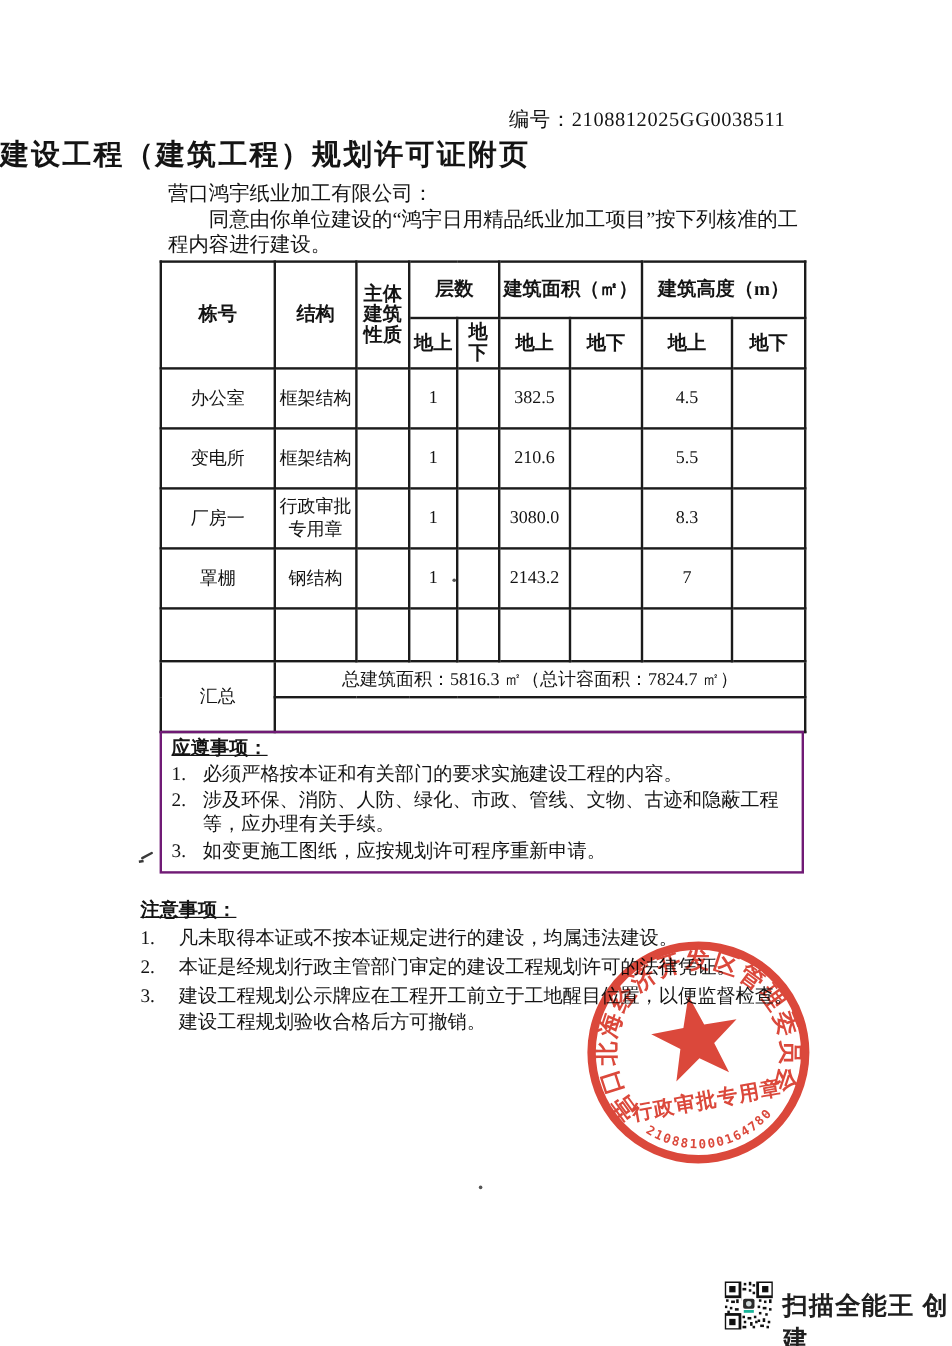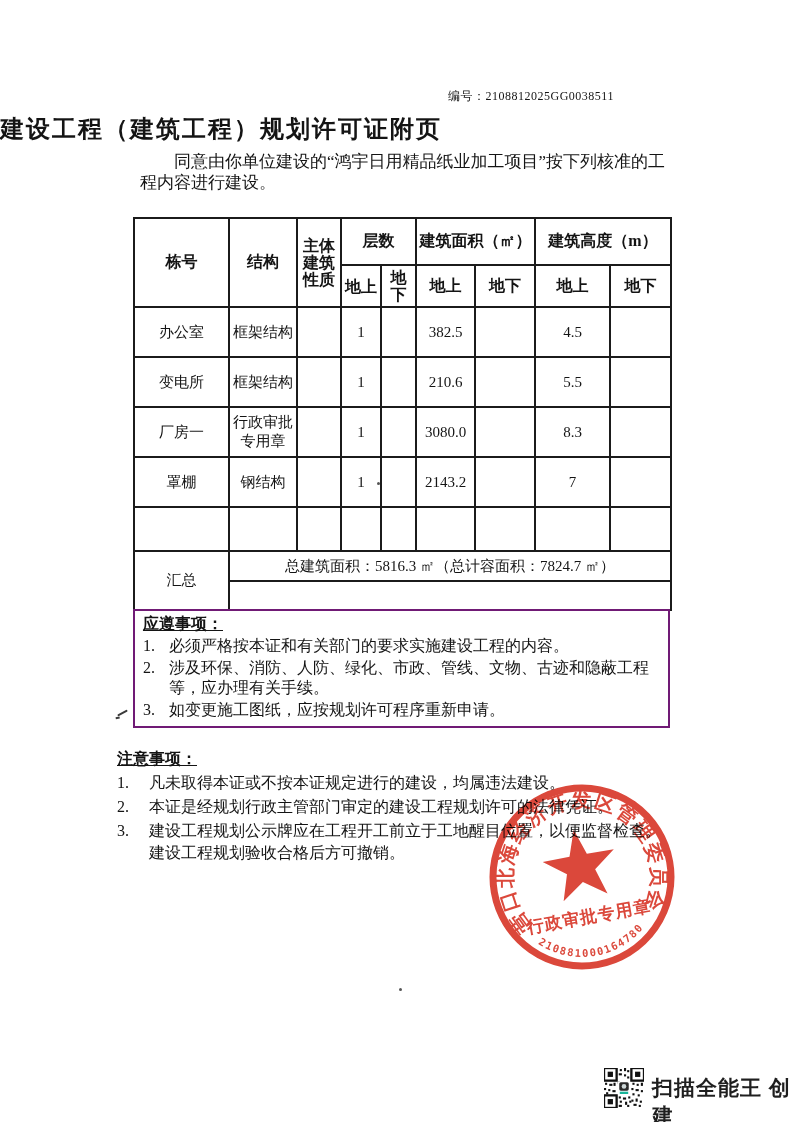--- a/index.html
+++ b/index.html
@@ -2,21 +2,21 @@
 <html><head>
 <meta charset="utf-8">
 <style>
   html,body{margin:0;padding:0;background:#ffffff;}
   body{
     width:793px;height:1122px;position:relative;overflow:hidden;
     font-family:"Liberation Serif","DejaVu Serif",serif;color:#141414;
   }
   .page{position:absolute;inset:0;background:#fff;}
 
-  .serial{position:absolute;left:448px;top:88px;font-size:12px;letter-spacing:.5px;text-align:right;}
+  .serial{position:absolute;left:424px;top:88px;font-size:17px;letter-spacing:.5px;text-align:right;}
   .title{position:absolute;left:0;top:113px;width:100%;text-align:left;
          font-size:24px;font-weight:bold;letter-spacing:2px;}
   .intro{position:absolute;left:140px;top:151px;width:534px;font-size:17px;line-height:21px;}
   .intro p{margin:0;}
   .intro .body-text{text-indent:2em;}
 
   .table-wrap{position:absolute;left:133px;top:217px;width:537px;}
   table.permit{border-collapse:collapse;table-layout:fixed;width:537px;}
   table.permit td,table.permit th{
     border:2px solid #1b1b1b;text-align:center;vertical-align:middle;
@@ -66,20 +66,21 @@
 </head>
 <body>
 
 <div class="page">
 
   <div class="serial">编号：2108812025GG0038511</div>
 
   <div class="title">建设工程（建筑工程）规划许可证附页</div>
 
   <div class="intro">
+    <p>营口鸿宇纸业加工有限公司：</p>
     <p class="body-text">同意由你单位建设的“鸿宇日用精品纸业加工项目”按下列核准的工程内容进行建设。</p>
   </div>
 
   <div class="table-wrap">
     <table class="permit">
       <colgroup>
         <col style="width:95px">
           <col style="width:68px">
           <col style="width:44px">
         <col style="width:40px">

